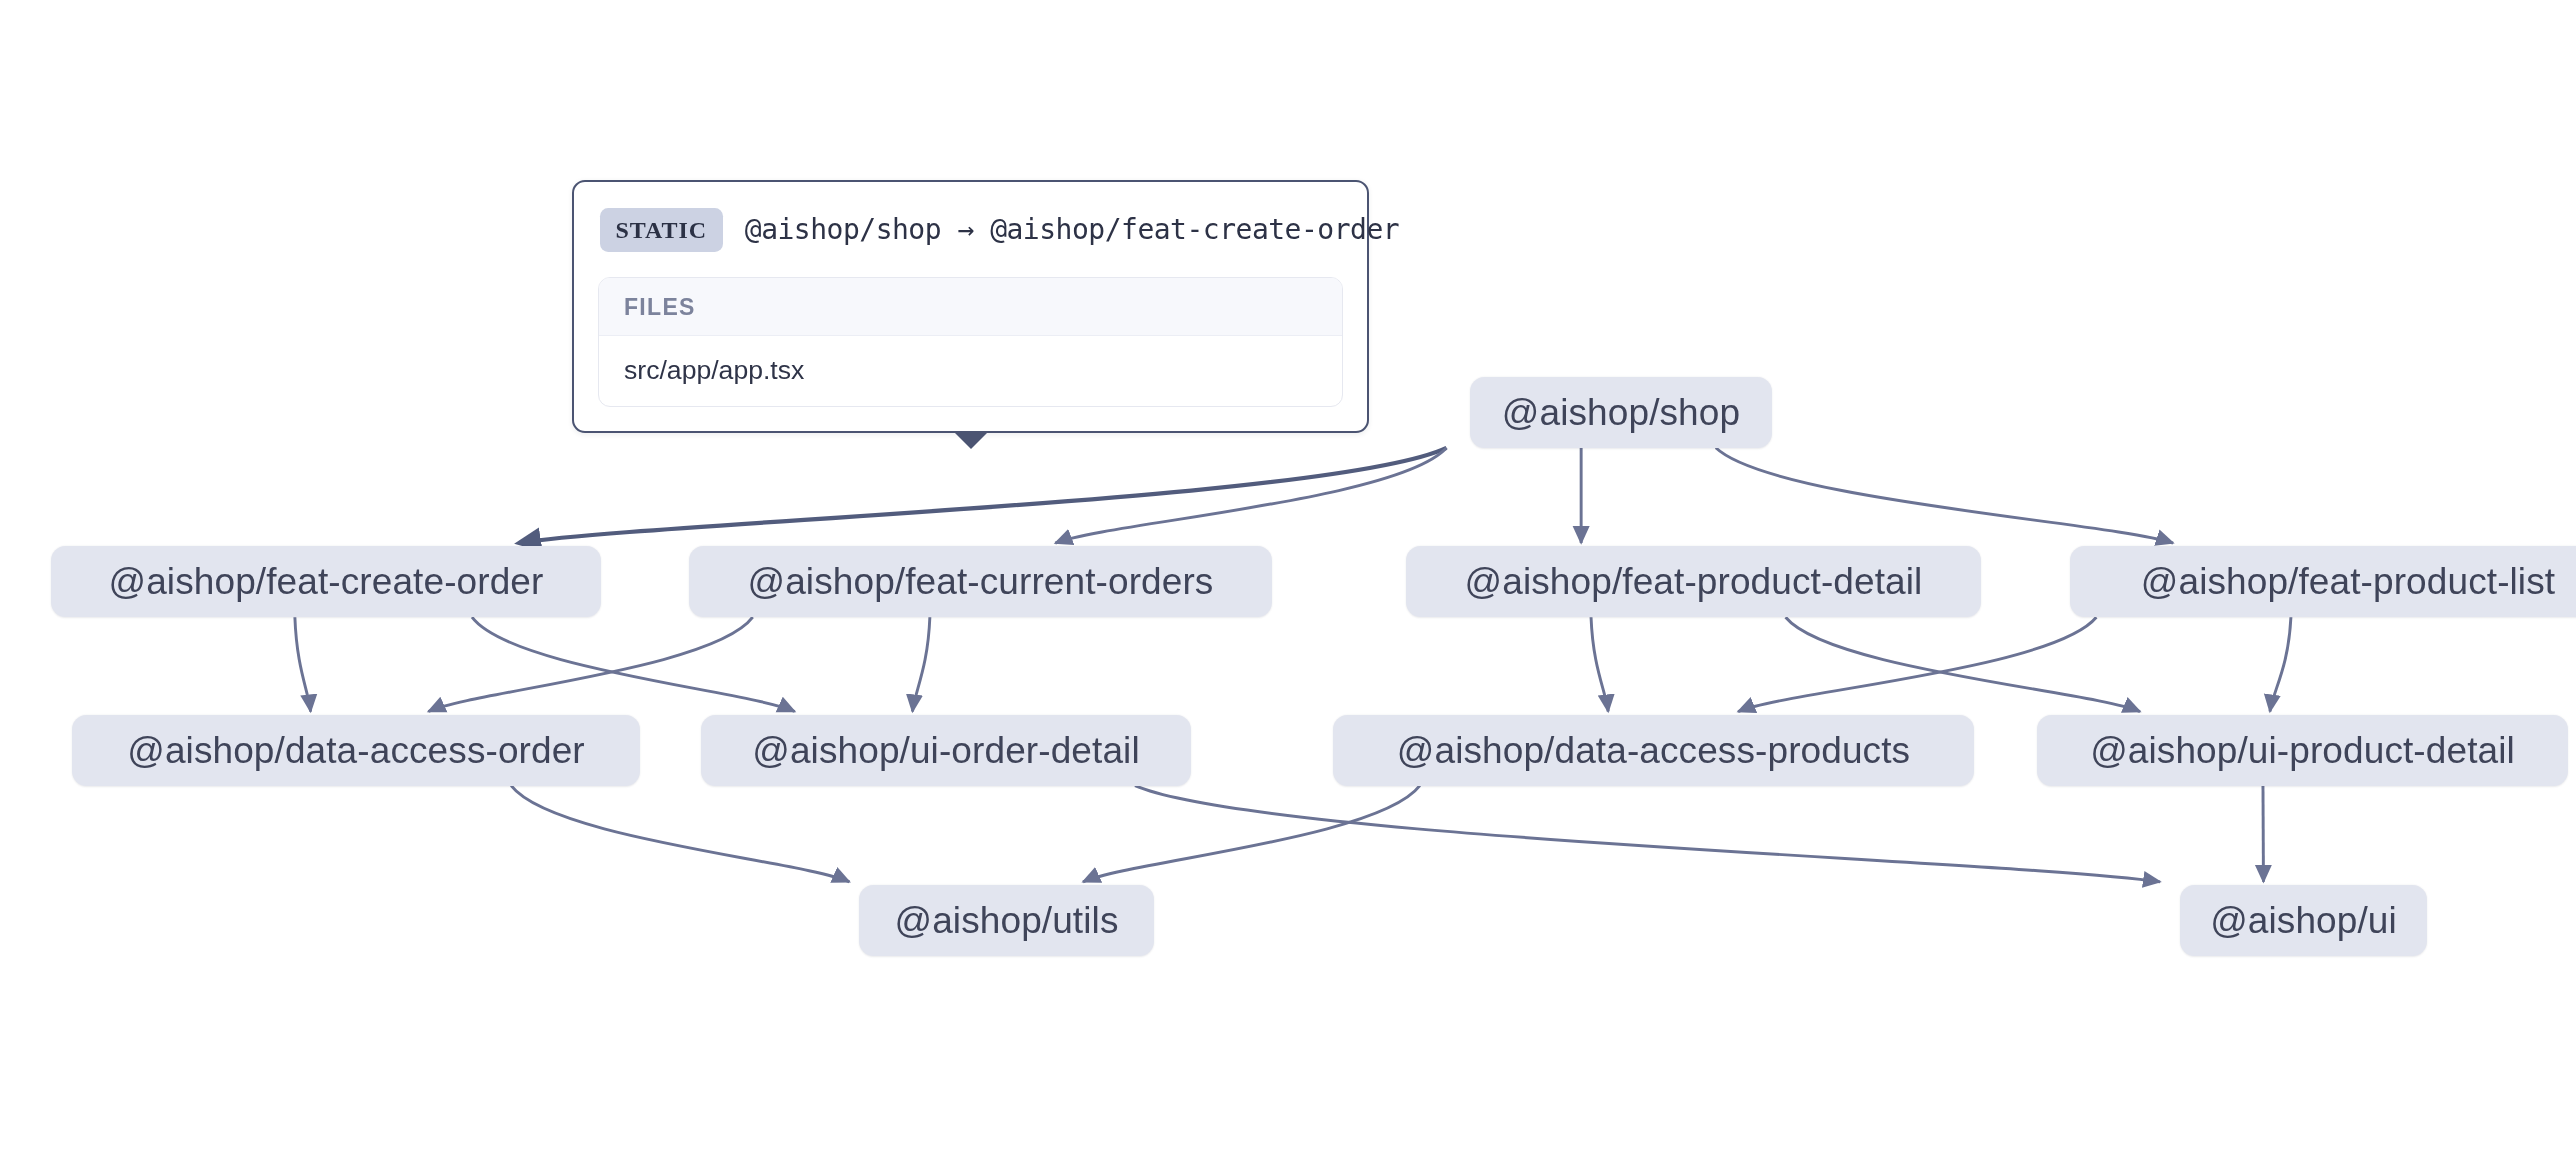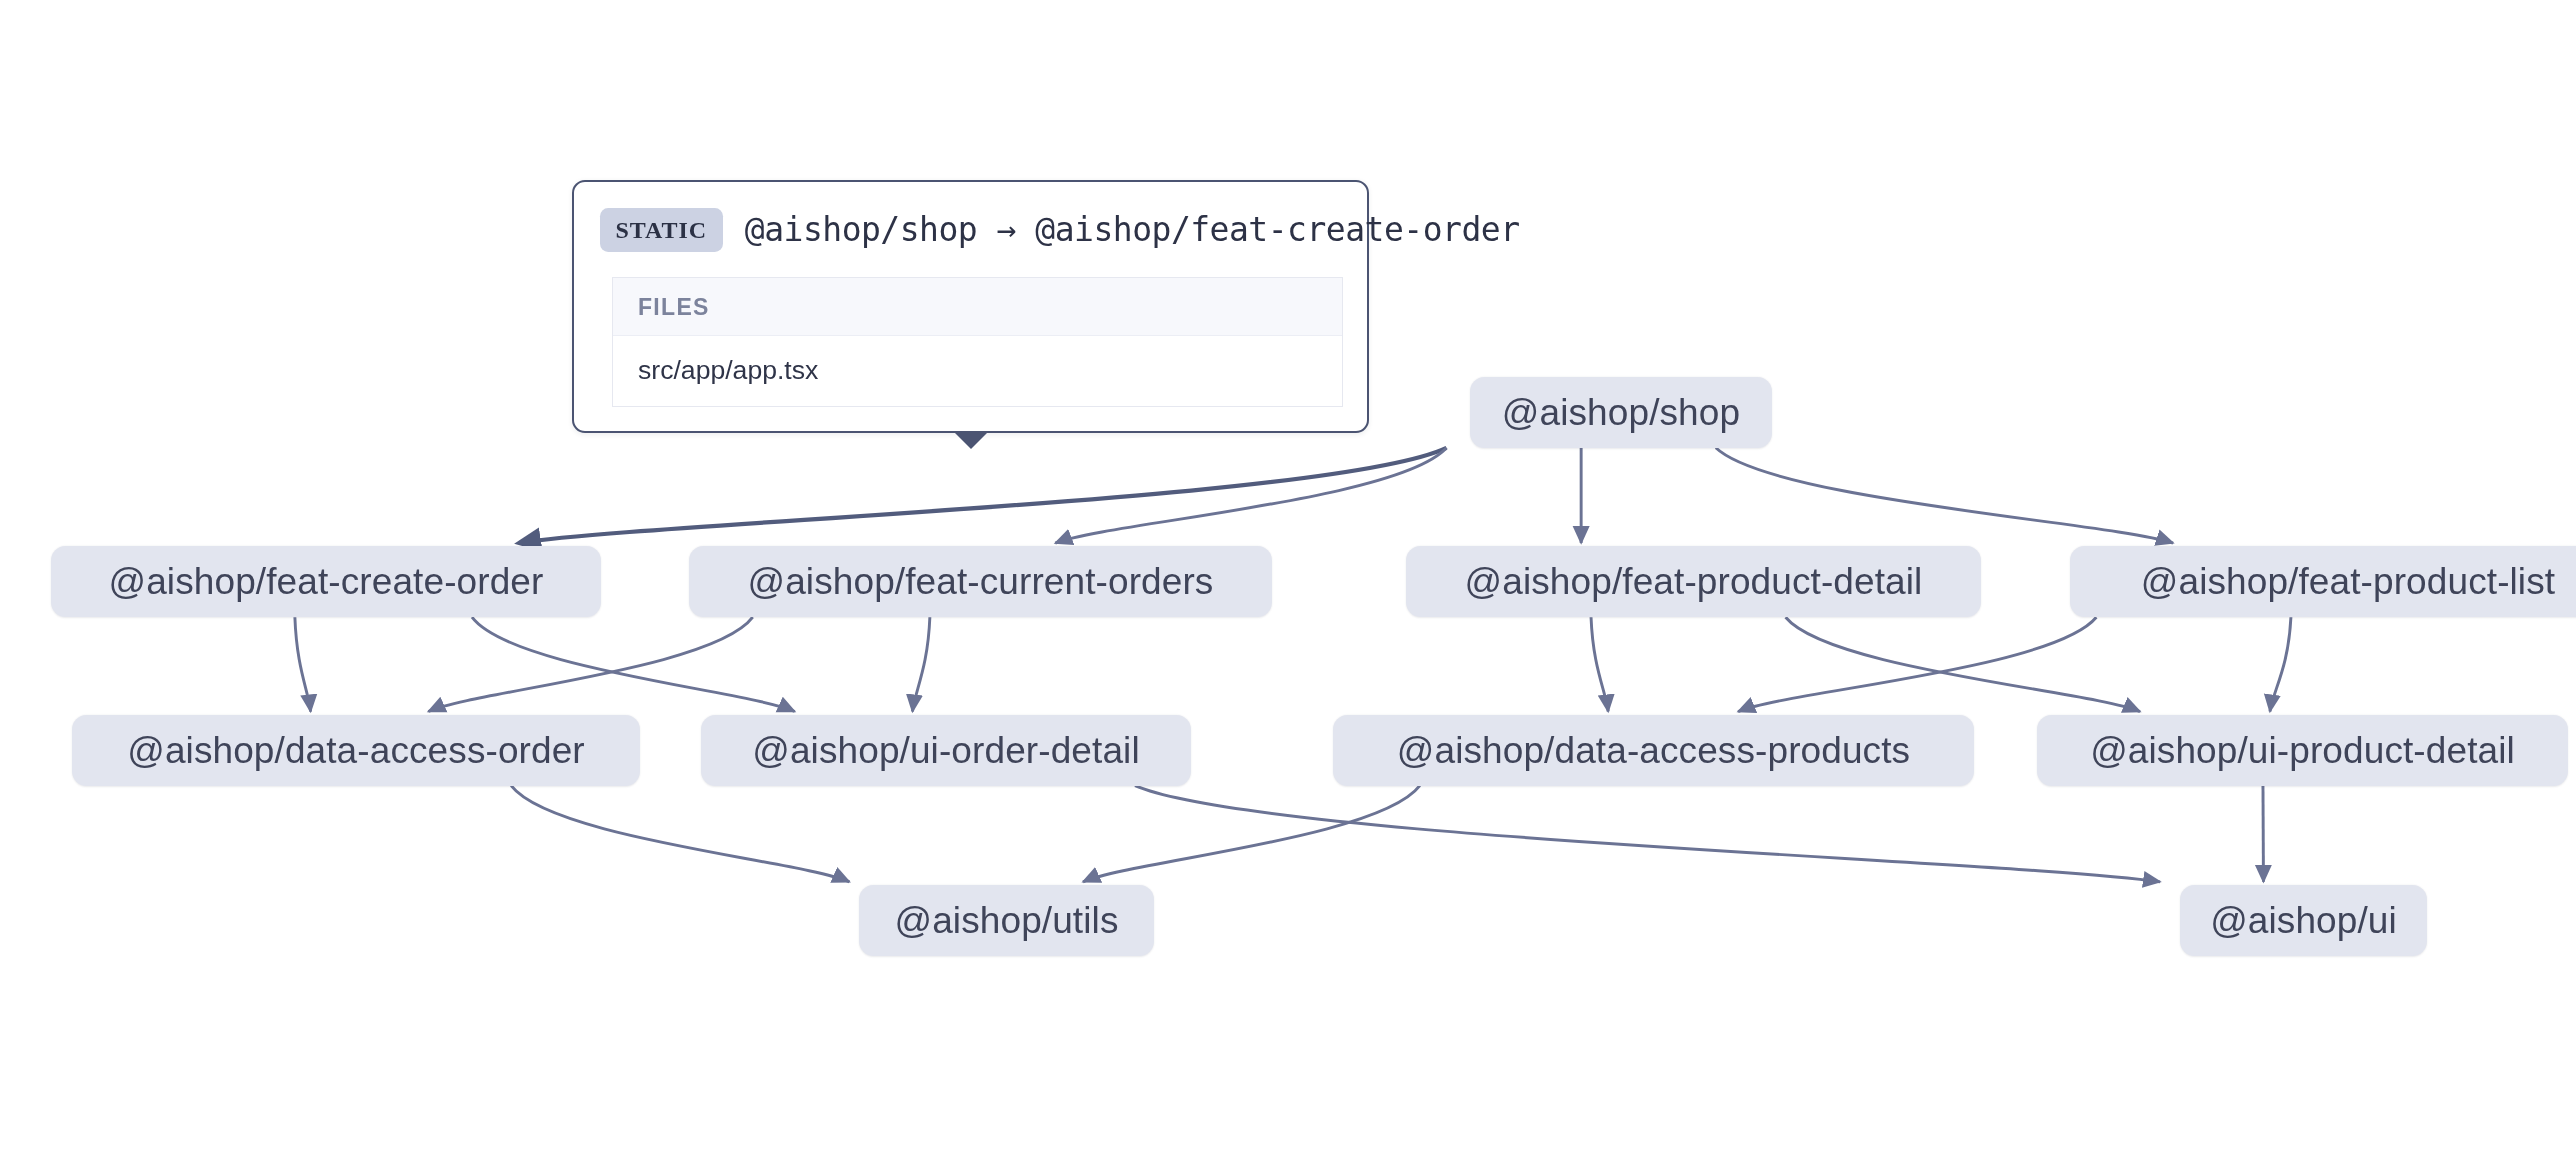--- a/index.html
+++ b/index.html
@@ -80,32 +80,31 @@
     font-size: 24px;
     font-weight: 700;
     letter-spacing: 1px;
     border-radius: 8.2px;
     padding: 10px 15.6px;
     line-height: 1;
     font-family: Liberation Serif, serif;
   }
   #tooltip-title {
     font-family: "DejaVu Sans Mono", monospace;
-    font-size: 33px;
+    font-size: 28px;
     color: #2d3246;
     white-space: nowrap;
     letter-spacing: -0.5px;
   }
   #files-panel {
     margin-top: 20px;
     border: 1.8px solid #e6e8f0;
-    border-radius: 0;
+    border-radius: 12px;
     overflow: hidden;
     background: #ffffff;
-    margin-left: 14px;
   }
   #files-header {
     background: #f7f8fc;
     color: #7c839c;
     font-size: 23px;
     font-weight: 600;
     letter-spacing: 1.3px;
     padding: 15.6px 25px 14.7px 25px;
     border-bottom: 1.8px solid #eceef5;
   }

